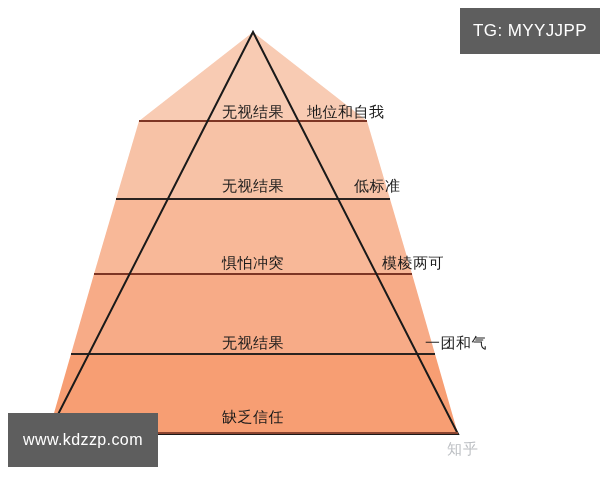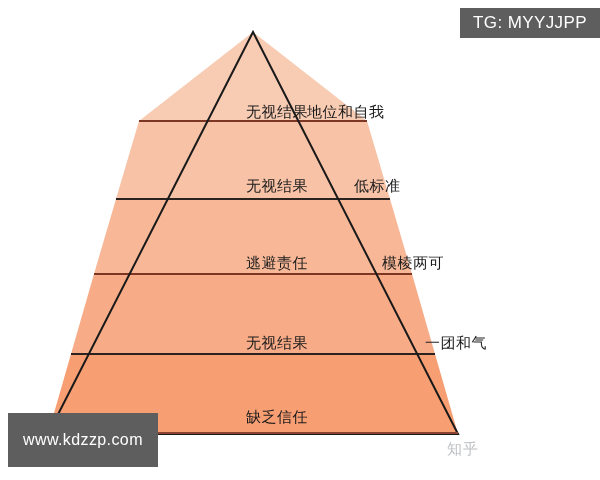--- a/index.html
+++ b/index.html
@@ -31,21 +31,20 @@
   }
   .tier-label {
     position: absolute;
     color: #1b1b1b;
     font-size: 15px;
     line-height: 1;
     letter-spacing: 0.5px;
     white-space: nowrap;
     transform: translate(-50%, -50%);
     font-family: "DejaVu Sans", "Liberation Sans", sans-serif;
-    margin-left: 24px;
   }
   .side-label {
     position: absolute;
     color: #1b1b1b;
     font-size: 15px;
     line-height: 1;
     letter-spacing: 0.5px;
     white-space: nowrap;
     transform: translateY(-50%);
     font-family: "DejaVu Sans", "Liberation Sans", sans-serif;
@@ -77,21 +76,21 @@
     font-size: 17px;
     letter-spacing: 0.4px;
     display: flex;
     align-items: center;
     justify-content: center;
     font-family: "Liberation Sans", "DejaVu Sans", sans-serif;
   }
   #tg-badge {
     right: 0;
     top: 8px;
-    height: 30px;
+    height: 46px;
     padding: 0 13px;
   }
   #url-badge {
     left: 8px;
     bottom: 13px;
     height: 32px;
     padding: 11px 15px;
     font-size: 16px;
   }
 </style>
@@ -117,21 +116,21 @@
     <line x1="94" y1="274" x2="412" y2="274" stroke="#7d3524" stroke-width="2"></line>
     <line x1="71" y1="354" x2="435" y2="354" stroke="#2a2320" stroke-width="2"></line>
 
     <polygon points="253,32 458,434 48,434" fill="none" stroke="#1a1a1a" stroke-width="2" stroke-linejoin="miter"></polygon>
 
     <line x1="48" y1="433" x2="458" y2="433" stroke="#8a4430" stroke-width="2"></line>
   </svg>
 
   <div class="tier-label" style="left:253px; top:112px;">无视结果</div>
   <div class="tier-label" style="left:253px; top:186px;">无视结果</div>
-  <div class="tier-label" style="left:253px; top:263px;">逃避责任</div>
+  <div class="tier-label" style="left:253px; top:263px;">惧怕冲突</div>
   <div class="tier-label" style="left:253px; top:343px;">无视结果</div>
   <div class="tier-label" style="left:253px; top:417px;">缺乏信任</div>
 
   <div class="side-label" style="left:307px; top:112px;">地位和自我</div>
   <div class="side-label" style="left:354px; top:186px;">低标准</div>
   <div class="side-label" style="left:382px; top:263px;">模棱两可</div>
   <div class="side-label" style="left:425px; top:343px;">一团和气</div>
 
   <div class="watermark" style="left:447px; top:417px;margin-top:32px;">知乎</div>
 

